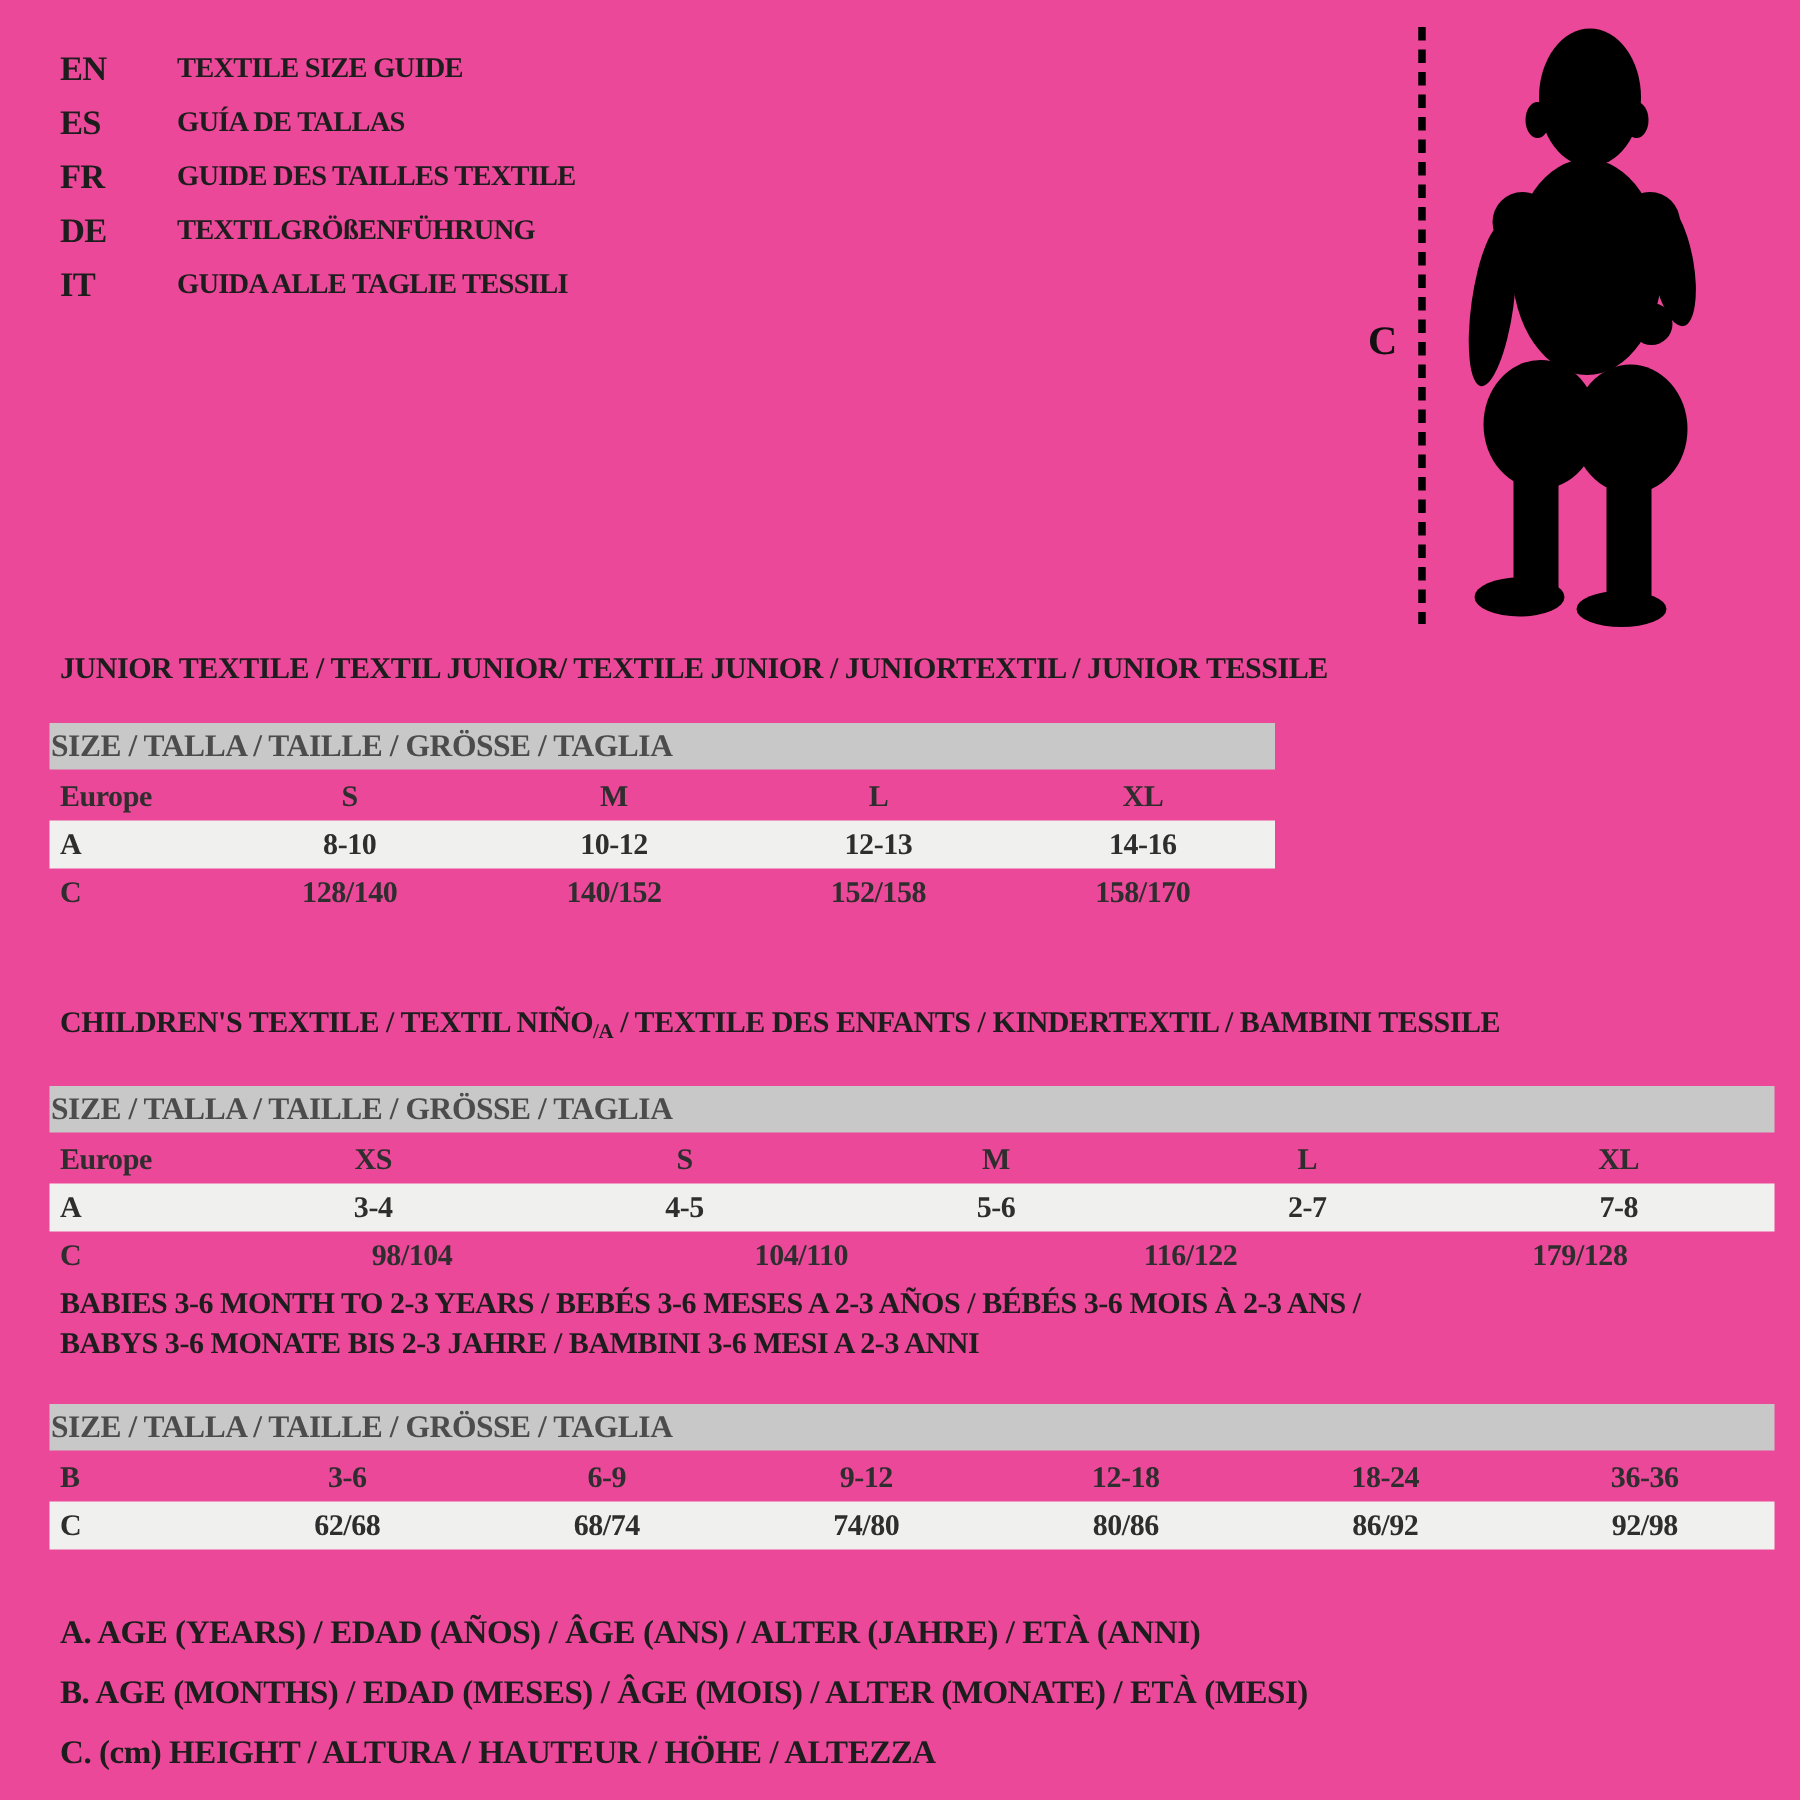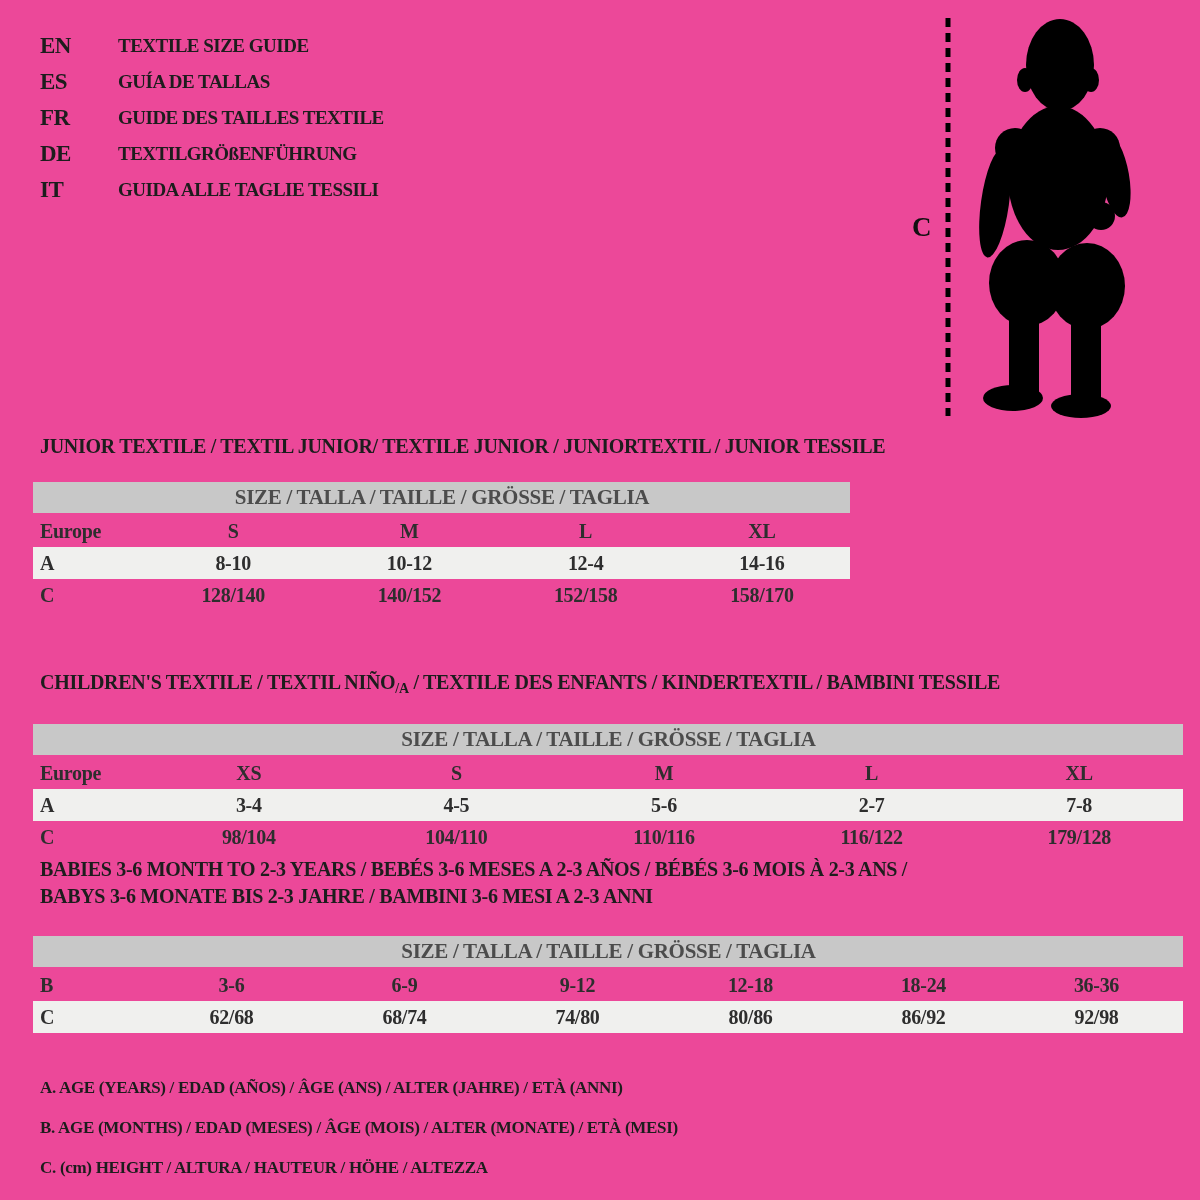--- a/index.html
+++ b/index.html
@@ -42,37 +42,37 @@
   .title-line { display: block; line-height: 27px; white-space: nowrap; }
   .title-sub { font-size: 14px; vertical-align: -4px; }
 
   .tbl { margin-top: 22px; }
   .sec-babies .tbl { margin-top: 26px; }
 
   .tbl-head {
     height: 31px; line-height: 31px; margin-bottom: 2px;
     background: #c8c8c8; color: #4c4c4c;
     font-weight: bold; font-size: 21px; letter-spacing: -0.3px;
-    padding-left: 1px; box-sizing: border-box; text-align: center;
+    padding-left: 1px; box-sizing: border-box;
   }
   .tbl-row {
     display: flex; height: 32px; line-height: 32px;
     font-weight: bold; font-size: 20px; color: #2e2e2e;
     letter-spacing: -0.3px;
     align-items: center;
   }
   .tbl-row.shade { background: #f0f0ee; }
   .cell-label { width: 112px; padding-left: 7px; box-sizing: border-box; }
   .cells { flex: 1; display: flex; }
   .cell-val { flex: 1; text-align: center; }
 
   
   .legend { position: absolute; left: 40px; top: 1068px; }
   .legend-line {
-    font-weight: bold; font-size: 17px; letter-spacing: -0.3px;
+    font-weight: bold; font-size: 22px; letter-spacing: -0.3px;
     line-height: 40px; white-space: nowrap; color: #1d1d1d;
   }
 </style>
 </head>
 <body>
 
 <div class="page">
 
   <div class="lang-block">
 
@@ -155,21 +155,21 @@
           </div>
 
           <div class="tbl-row shade">
             <div class="cell-label">A</div>
             <div class="cells">
 
                 <div class="cell-val">8-10</div>
 
                 <div class="cell-val">10-12</div>
 
-                <div class="cell-val">12-4</div>
+                <div class="cell-val">12-13</div>
 
                 <div class="cell-val">14-16</div>
               </div>
           </div>
 
           <div class="tbl-row">
             <div class="cell-label">C</div>
             <div class="cells">
 
                 <div class="cell-val">128/140</div>
@@ -226,21 +226,20 @@
           </div>
 
           <div class="tbl-row">
             <div class="cell-label">C</div>
             <div class="cells">
 
                 <div class="cell-val">98/104</div>
 
                 <div class="cell-val">104/110</div>
 
-                <div class="cell-val">110/116</div>
 
                 <div class="cell-val">116/122</div>
 
                 <div class="cell-val">179/128</div>
               </div>
           </div>
         </div>
     </div>
   </section>
 

